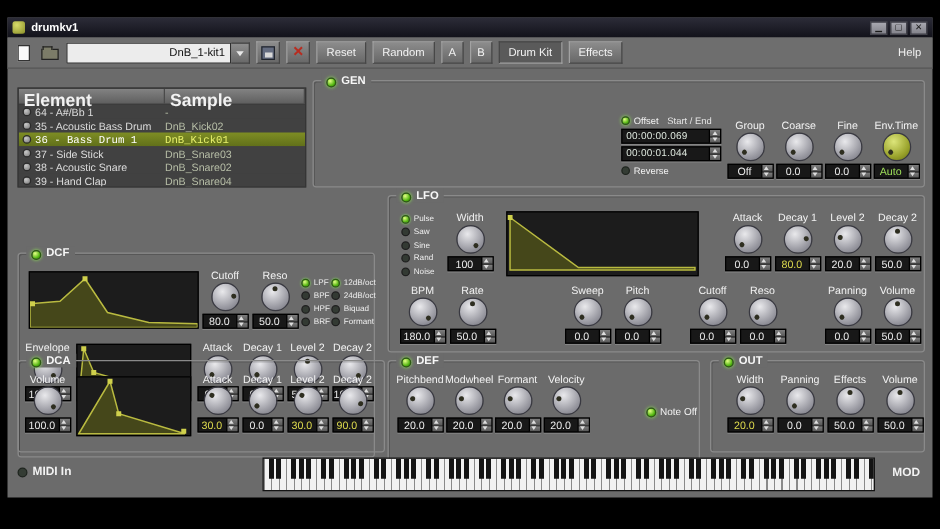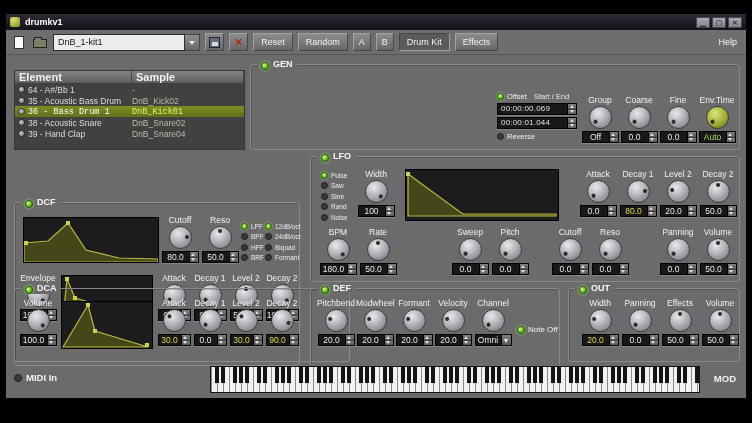--- a/index.html
+++ b/index.html
@@ -11,21 +11,21 @@
   .titlebar { position:absolute; left:0; top:0; right:0; height:16px;
               background:linear-gradient(#2c2c38,#12121a); display:flex; align-items:center; padding:0 4px; }
   .app-icon { width:10px; height:10px; border-radius:2px; background:radial-gradient(circle at 35% 30%, #d8dc6a, #8a8f28); margin-right:5px; }
   .title-text { color:#fff; font-size:9px; font-weight:bold; }
   .winbtns { margin-left:auto; display:flex; gap:2px; }
   .winbtn { width:14px; height:11px; background:linear-gradient(#a8a8b0,#82828a); border:1px solid #44444c;
             color:#1c1c1c; font-size:7px; line-height:9px; text-align:center; }
 
   
   .toolbar { position:absolute; left:0; top:16px; right:0; height:25px; background:#6e6e6e;
-             border-bottom:1px solid #555; display:flex; align-items:center; padding:0 5px; gap:5px; }
+             border-bottom:1px solid #555; display:flex; align-items:center; padding:0 5px; gap:5px;text-align:right; }
   .tico { display:flex; align-items:center; justify-content:center; width:16px; height:18px; }
   .sheet { width:10px; height:13px; background:#fafafa; border:1px solid #333; }
   .folder { width:14px; height:9px; background:#7c7c68; border:1px solid #222; position:relative; margin-top:3px; }
   .folder::before { content:""; position:absolute; top:-3px; left:0; width:6px; height:2px; background:#7c7c68; border:1px solid #222; border-bottom:none; }
   .combo { display:flex; align-items:center; }
   .combo-field { width:132px; height:17px; background:#ececec; border:1px solid #2e2e2e; color:#111;
                  font-size:9px; line-height:15px; padding:0 4px; white-space:nowrap; overflow:hidden; }
   .combo-btn { width:15px; height:17px; background:linear-gradient(#8e8e8e,#696969); border:1px solid #444; border-left:none; position:relative; }
   .combo-btn::before { content:""; position:absolute; left:50%; top:50%; margin:-1px 0 0 -3px;
                        border-left:3px solid transparent; border-right:3px solid transparent; border-top:4px solid #e8e8e8; }
@@ -33,21 +33,21 @@
           color:#f2f2f2; font-size:9px; display:flex; align-items:center; justify-content:center; padding:0 7px; white-space:nowrap; }
   .tbtn.pressed { background:#5a5a5a; border-color:#474747 #a2a2a2 #a2a2a2 #474747; }
   .floppy { width:11px; height:11px; background:#646c80; border:1px solid #20242c; position:relative; }
   .floppy::before { content:""; position:absolute; left:2px; bottom:1px; width:6px; height:4px; background:#d8d8d8; }
   .delx { color:#b82c20; font-weight:bold; font-size:11px; line-height:1; }
   .help { margin-left:auto; color:#f2f2f2; font-size:9px; padding:0 4px; }
 
   
   .elist { position:absolute; left:8px; top:56px; width:231px; height:80px; border:1px solid #353535; background:#414141; overflow:hidden; }
   .ehead { display:flex; height:13px; background:linear-gradient(#838383,#5e5e5e); border-bottom:1px solid #3c3c3c;
-           color:#f2f2f2; font-size:11px; font-weight:bold;align-items:center; }
+           color:#f2f2f2; font-size:14px; font-weight:bold; }
   .ehead span { padding:1px 4px; border-right:1px solid #4a4a4a; }
   .ehead .h1 { width:117px; } .ehead .h2 { flex:1; }
   .lrow { display:flex; align-items:center; height:11px; background:#414141; color:#dcdcdc; font-size:8.5px; white-space:nowrap; }
   .lrow.sel { background:linear-gradient(#7e8d24,#61701a); color:#fff;font-family:Liberation Mono, monospace; }
   .ricon { width:7px; height:7px; border-radius:50%; background:radial-gradient(circle at 35% 30%, #c8c8c8, #787878); border:1px solid #2c2c2c; margin:0 3px; flex:none; }
   .c1 { width:104px; overflow:hidden; } .c2 { flex:1; color:#b6bda6; overflow:hidden; }
   .lrow.sel .c2 { color:#e7f06b; }
 
   
   .gbox { position:absolute; border:1px solid #8a8a8a; border-radius:3px; box-shadow:inset 1px 1px 0 rgba(0,0,0,.18); }
@@ -167,20 +167,25 @@
           <span class="c1">35 - Acoustic Bass Drum</span>
           <span class="c2">DnB_Kick02</span>
         </div>
         <div class="lrow sel">
           <span class="ricon"></span>
           <span class="c1">36 - Bass Drum 1</span>
           <span class="c2">DnB_Kick01</span>
         </div>
         <div class="lrow">
           <span class="ricon"></span>
+          <span class="c1">37 - Side Stick</span>
+          <span class="c2">DnB_Snare03</span>
+        </div>
+        <div class="lrow">
+          <span class="ricon"></span>
           <span class="c1">38 - Acoustic Snare</span>
           <span class="c2">DnB_Snare02</span>
         </div>
         <div class="lrow">
           <span class="ricon"></span>
           <span class="c1">39 - Hand Clap</span>
           <span class="c2">DnB_Snare04</span>
         </div>
       </div>
   </div>
@@ -615,21 +620,21 @@
         <div class="spin">
           <span class="sval">50.0</span>
           <span class="arrows">
             <i class="up"></i>
             <i class="dn"></i>
           </span>
         </div>
       </div>
   </div>
 
-  <div class="gbox" style="left:8px;top:274px;width:336px;height:74px;">
+  <div class="gbox" style="left:8px;top:274px;width:294px;height:74px;">
     <div class="gtitle">
       <span class="led on"></span>
         <span>DCA</span>
     </div>
     <div class="kunit" style="left:4px;top:9px;">
         <div class="klabel">Volume</div>
         <div class="kdial">
           <span class="pin" style="transform:rotate(135deg)"></span>
         </div>
         <div class="spin">
@@ -752,30 +757,20 @@
           <span class="pin" style="transform:rotate(-81deg)"></span>
         </div>
         <div class="spin">
           <span class="sval">20.0</span>
           <span class="arrows">
             <i class="up"></i>
             <i class="dn"></i>
           </span>
         </div>
       </div>
-    <div class="kunit" style="left:162px;top:9px;width:40px;">
-        <div class="klabel">Channel</div>
-        <div class="kdial">
-          <span class="pin" style="transform:rotate(-135deg)"></span>
-        </div>
-        <div class="spin">
-          <span class="sval">Omni</span>
-          <span class="cbo-arrow">▼</span>
-        </div>
-      </div>
     <div class="orow" style="position:absolute;left:206px;top:36px;">
       <span class="led on"></span>
       <span class="cblabel">Note Off</span>
     </div>
   </div>
 
   <div class="gbox" style="left:562px;top:274px;width:172px;height:74px;">
     <div class="gtitle">
       <span class="led on"></span>
         <span>OUT</span>

